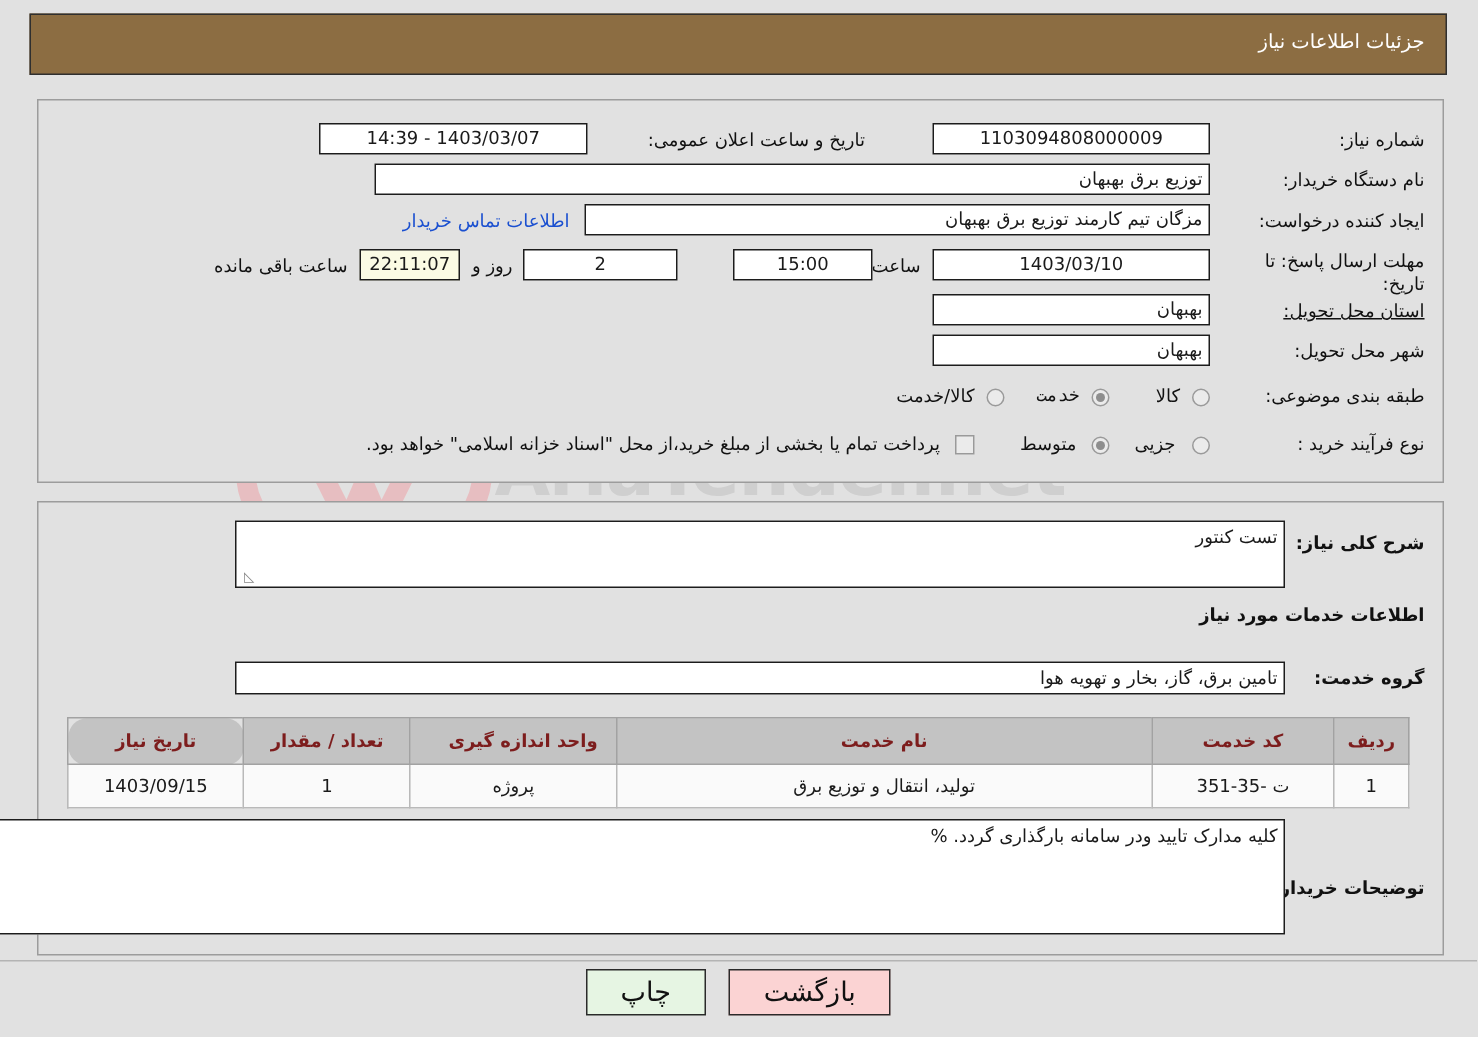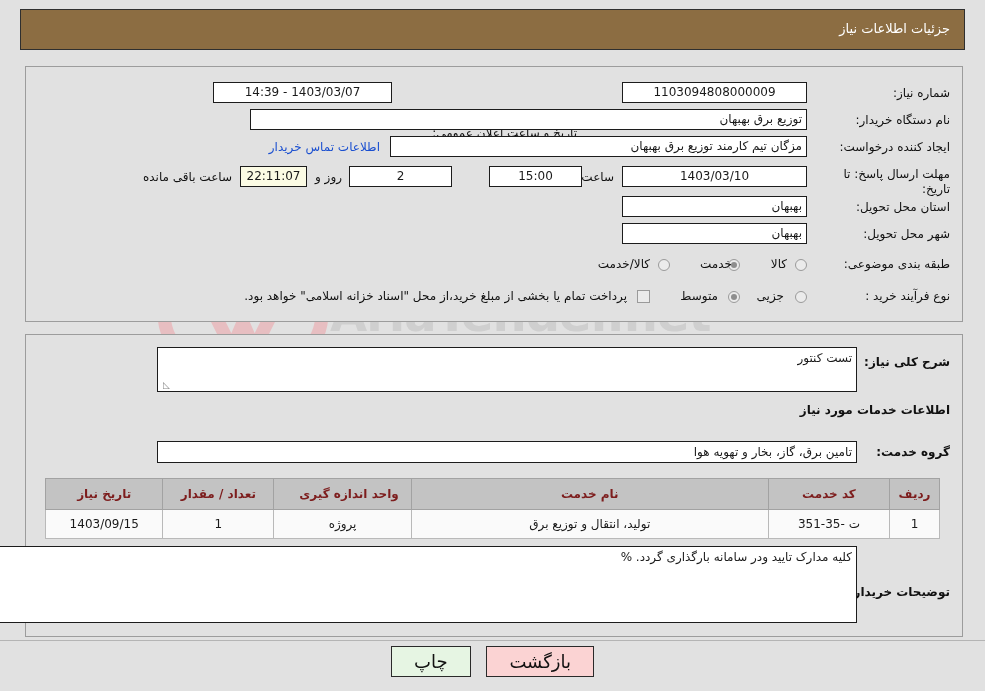--- a/index.html
+++ b/index.html
@@ -249,50 +249,50 @@
 
 <div class="page-header">
   <div class="title">جزئیات اطلاعات نیاز</div>
 </div>
 
 <div class="panel panel-top">
 
   <span class="lbl" style="right:12px; top:19px;">شماره نیاز:</span>
   <div class="fld center" style="right:155px; top:15px; width:185px;">1103094808000009</div>
 
-  <span class="lbl" style="right:385px; top:19px;margin-top:40px;">تاریخ و ساعت اعلان عمومی:</span>
+  <span class="lbl" style="right:385px; top:19px;">تاریخ و ساعت اعلان عمومی:</span>
   <div class="fld center" style="right:570px; top:15px; width:179px;">1403/03/07 - 14:39</div>
 
   <span class="lbl" style="right:12px; top:46px;">نام دستگاه خریدار:</span>
   <div class="fld right" style="right:155px; top:42px; width:557px;">توزیع برق بهبهان</div>
 
   <span class="lbl" style="right:12px; top:73px;">ایجاد کننده درخواست:</span>
   <div class="fld right" style="right:155px; top:69px; width:417px;">مزگان تیم کارمند توزیع برق بهبهان</div>
   <span class="link" style="right:582px; top:73px;">اطلاعات تماس خریدار</span>
 
   <span class="lbl" style="right:12px; top:100px; width:135px; white-space:normal;">مهلت ارسال پاسخ: تا تاریخ:</span>
   <div class="fld center" style="right:155px; top:99px; width:185px;">1403/03/10</div>
   <span class="lbl" style="right:348px; top:103px;">ساعت</span>
   <div class="fld center" style="right:380px; top:99px; width:93px;">15:00</div>
   <div class="fld center" style="right:510px; top:99px; width:103px;">2</div>
   <span class="lbl" style="right:620px; top:103px;">روز و</span>
   <div class="fld cream" style="right:655px; top:99px; width:67px;">22:11:07</div>
   <span class="lbl" style="right:730px; top:103px;">ساعت باقی مانده</span>
 
-  <span class="lbl" style="right:12px; top:133px;">استان محل تحویل:</span>
+  <span class="lbl" style="right:12px; top:133px;text-decoration:underline;">استان محل تحویل:</span>
   <div class="fld right" style="right:155px; top:129px; width:185px;">بهبهان</div>
 
   <span class="lbl" style="right:12px; top:160px;">شهر محل تحویل:</span>
   <div class="fld right" style="right:155px; top:156px; width:185px;">بهبهان</div>
 
   <span class="lbl" style="right:12px; top:190px;">طبقه بندی موضوعی:</span>
   <span class="radio" style="right:155px; top:192px;"></span>
   <span class="lbl" style="right:175px; top:190px;">کالا</span>
   <span class="radio on" style="right:222px; top:192px;"></span>
-  <span class="lbl" style="right:230px; top:190px;">خدمت</span>
+  <span class="lbl" style="right:242px; top:190px;font-family:Liberation Mono, monospace;">خدمت</span>
   <span class="radio" style="right:292px; top:192px;"></span>
   <span class="lbl" style="right:312px; top:190px;">کالا/خدمت</span>
 
   <span class="lbl" style="right:12px; top:222px;">نوع فرآیند خرید :</span>
   <span class="radio" style="right:155px; top:224px;"></span>
   <span class="lbl" style="right:178px; top:222px;">جزیی</span>
   <span class="radio on" style="right:222px; top:224px;"></span>
   <span class="lbl" style="right:244px; top:222px;">متوسط</span>
 
   <span class="checkbox" style="right:312px; top:223px;"></span>
@@ -320,21 +320,21 @@
 </div>
 
 <table class="tbl">
   <thead>
     <tr>
       <th style="width:42px;">ردیف</th>
       <th style="width:120px;">کد خدمت</th>
       <th style="width:385px;">نام خدمت</th>
       <th style="width:125px;padding-left:17px;">واحد اندازه گیری</th>
       <th style="width:110px;">تعداد / مقدار</th>
-      <th style="width:113px;">تاریخ نیاز</th>
+      <th style="width:113px;border-radius:12px;">تاریخ نیاز</th>
     </tr>
   </thead>
   <tbody>
     <tr>
       <td>1</td>
       <td>ت -35-351</td>
       <td>تولید، انتقال و توزیع برق</td>
       <td>پروژه</td>
       <td>1</td>
       <td>1403/09/15</td>

